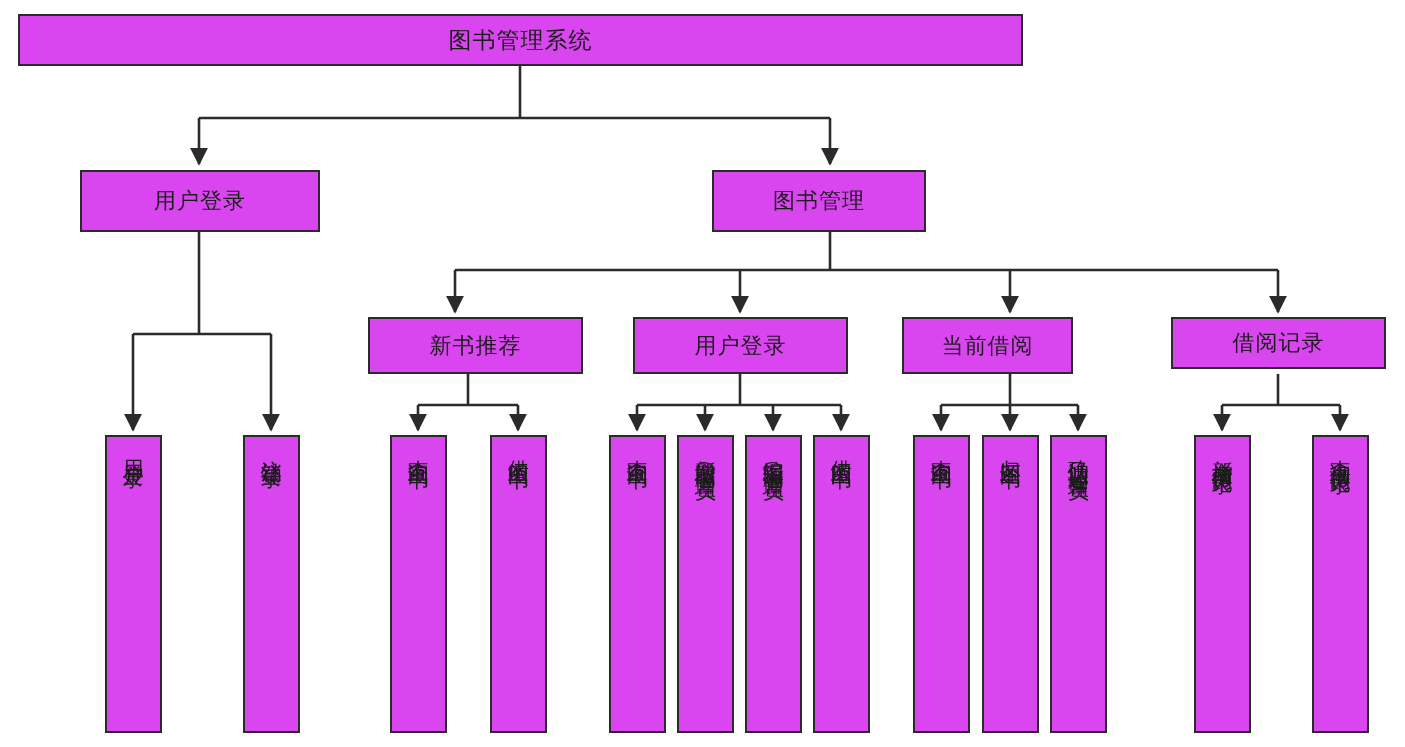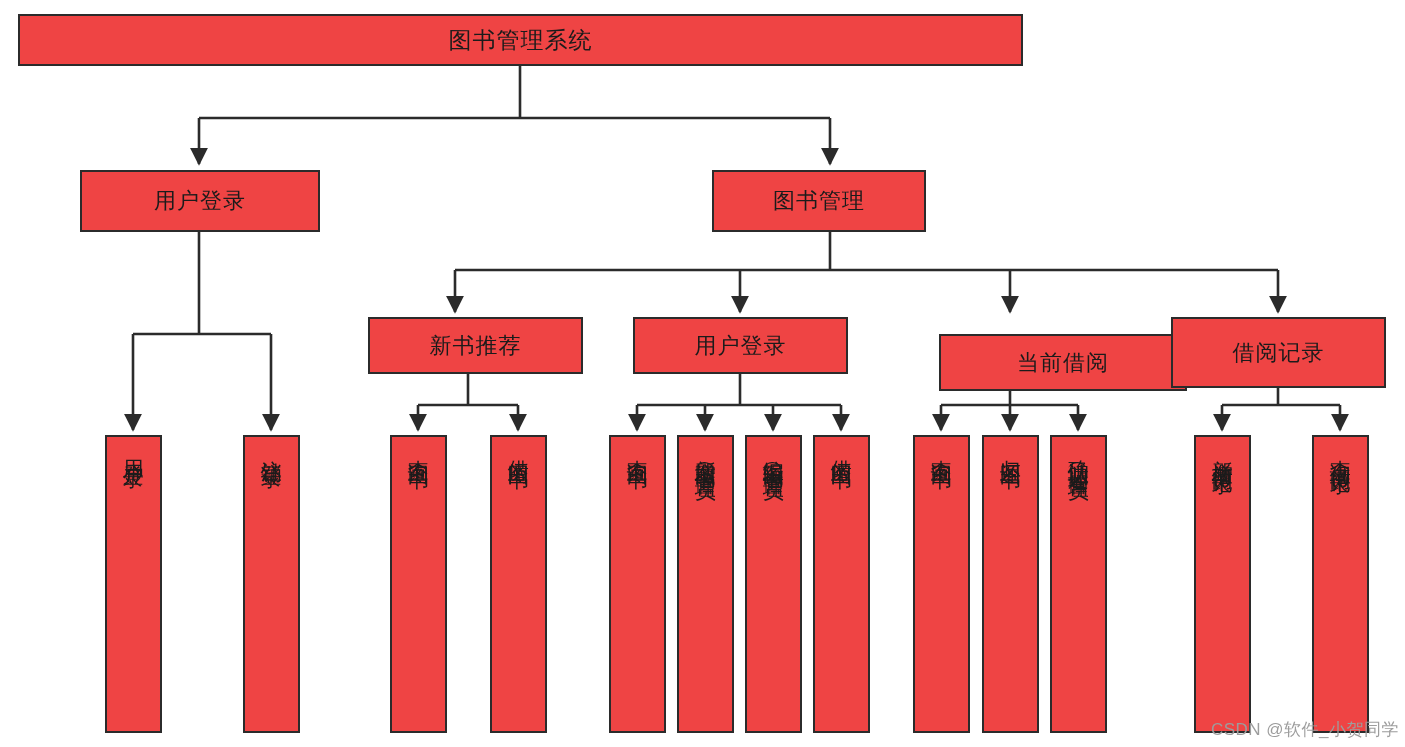--- a/index.html
+++ b/index.html
@@ -24,21 +24,21 @@
     position: absolute;
     left: 0;
     top: 0;
     width: 1405px;
     height: 747px;
     pointer-events: none;
   }
   .node {
     position: absolute;
     box-sizing: border-box;
-    background: #ef4444;
+    background: #d946ef;
     border: 2.6px solid #2b2b2b;
     display: flex;
     align-items: center;
     justify-content: center;
     text-align: center;
     color: #1b1b1b;
   }
   .node.root {
     font-size: 23px;
   }
@@ -142,25 +142,25 @@
   </div>
 
   <div class="node mid" style="left:361px; top:317px; width:215px; height:57px;margin-left:7px;">
     <span class="hlabel">新书推荐</span>
   </div>
 
   <div class="node mid" style="left:633px; top:317px; width:215px; height:57px;">
     <span class="hlabel">用户登录</span>
   </div>
 
-  <div class="node mid" style="left:902px; top:334px; width:248px; height:57px;margin-left:37px;">
+  <div class="node mid" style="left:902px; top:317px; width:171px; height:57px;">
     <span class="hlabel">当前借阅</span>
   </div>
 
-  <div class="node mid" style="left:1171px; top:317px; width:215px; height:71px;">
+  <div class="node mid" style="left:1171px; top:317px; width:215px; height:52px;">
     <span class="hlabel">借阅记录</span>
   </div>
 
   <div class="node leaf" style="left:105px; top:435px; width:57px; height:298px;">
     <span class="vlabel">用户登录</span>
   </div>
 
   <div class="node leaf" style="left:243px; top:435px; width:57px; height:298px;">
     <span class="vlabel">注销登录</span>
   </div>
@@ -202,15 +202,14 @@
   </div>
 
   <div class="node leaf" style="left:1194px; top:435px; width:57px; height:298px;">
     <span class="vlabel">新增借阅记录</span>
   </div>
 
   <div class="node leaf" style="left:1312px; top:435px; width:57px; height:298px;">
     <span class="vlabel">查询借阅记录</span>
   </div>
 
-  <div class="watermark">CSDN @软件_小贺同学</div>
 
 </div>
 
 </body></html>

